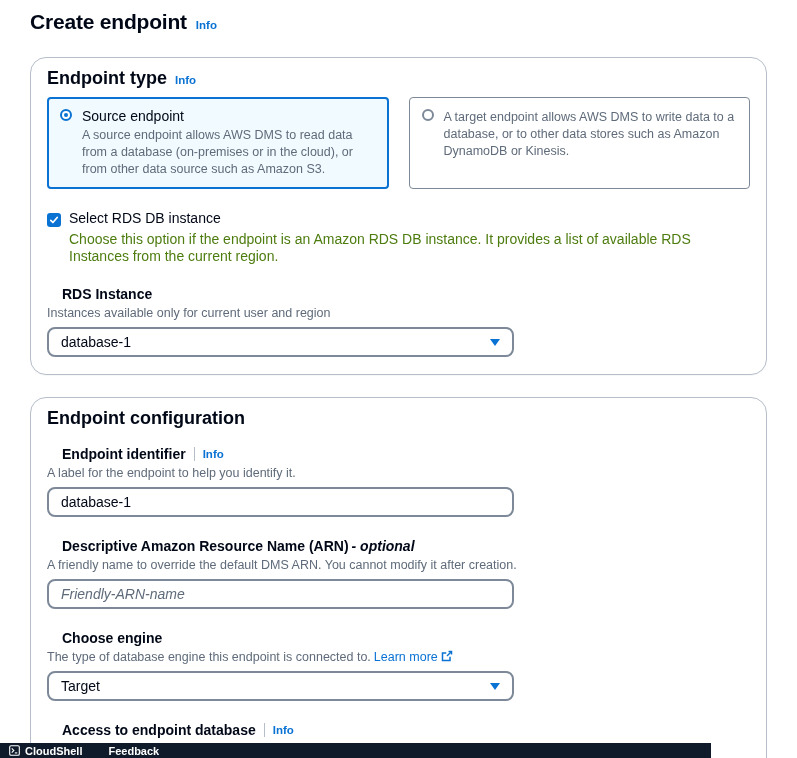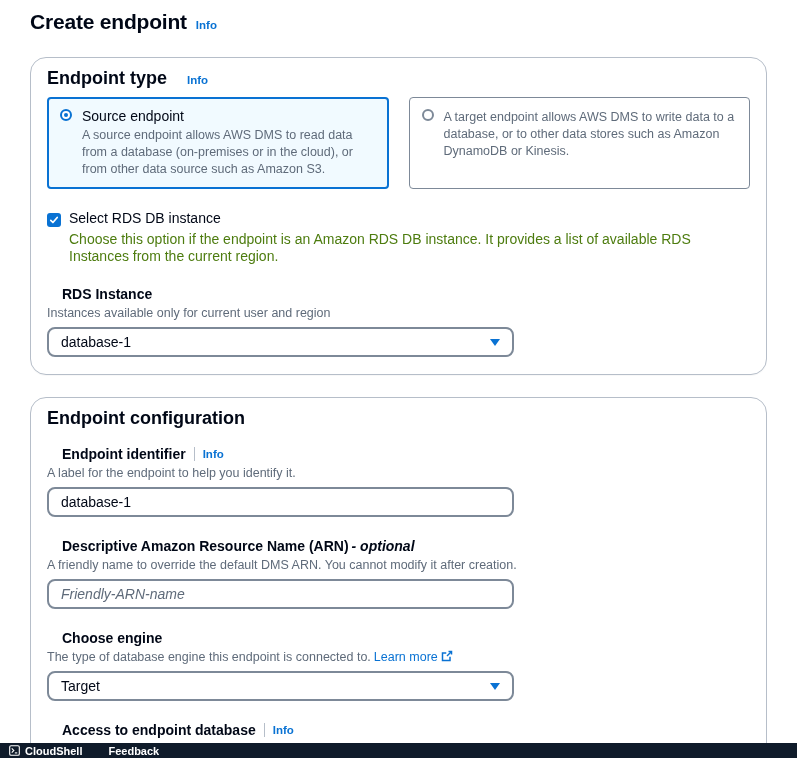--- a/index.html
+++ b/index.html
@@ -18,21 +18,21 @@
   .info-link { color:#0972d3; font-size:11.5px; font-weight:700; text-decoration:none; cursor:pointer; white-space:nowrap; }
 
   
   .container-card {
     border:1px solid #b6bec9; border-radius:16px; background:#fff;
     padding:10px 16px 17px 16px;
     box-shadow:0 1px 1px 0 rgba(0,28,36,0.03);
   }
   #card-endpoint-type { margin-bottom:22px; }
   #card-endpoint-config { padding-bottom:40px; }
-  .heading-row { display:flex; align-items:baseline; gap:20px; }
+  .heading-row { display:flex; align-items:baseline; gap:8px; }
   h2 { margin:0; font-size:18px; line-height:20px; font-weight:700; }
 
   
   .tiles { display:flex; gap:20px; margin-top:9px; }
   .tile { flex:1; border:1px solid #7d8998; border-radius:4px; background:#fff;
           padding:9px 12px 10px 12px; display:flex; gap:10px; cursor:pointer; }
   .tile.selected { border:2px solid #0972d3; background:#f1faff; padding:8px 11px 9px 11px; }
   .radio { width:12px; height:12px; min-width:12px; border-radius:50%; border:2px solid #7d8998;
            background:#fff; position:relative; margin-top:2px; }
   .radio.checked { border-color:#0972d3; }
@@ -69,21 +69,21 @@
     border-radius:8px; padding:0 12px; font-size:14px; color:#000716;
     font-family:"Liberation Sans", sans-serif; background:#fff; }
   .text-input::placeholder { font-style:italic; color:#5f6b7a; opacity:1; }
 
   
   .radio-option { display:flex; gap:8px; margin-top:7px; align-items:flex-start; cursor:pointer; }
   .radio-option .radio { margin-top:1px; }
   .radio-option-label { font-size:14px; line-height:18px; }
 
   
-  .footer-bar { position:fixed; left:0; bottom:0; width:797px; height:15px; background:#0f1b2a;
+  .footer-bar { position:fixed; left:0; bottom:0; width:711px; height:15px; background:#0f1b2a;
     color:#ffffff; display:flex; align-items:center; padding:0 5px; z-index:20;
     font-size:11px; font-weight:700; }
   .footer-item { display:flex; align-items:center; gap:5px; cursor:pointer; height:100%; padding:0 4px; }
   .footer-item + .footer-item { margin-left:18px; }
 </style>
 </head>
 <body>
 
 <div class="page">
 

